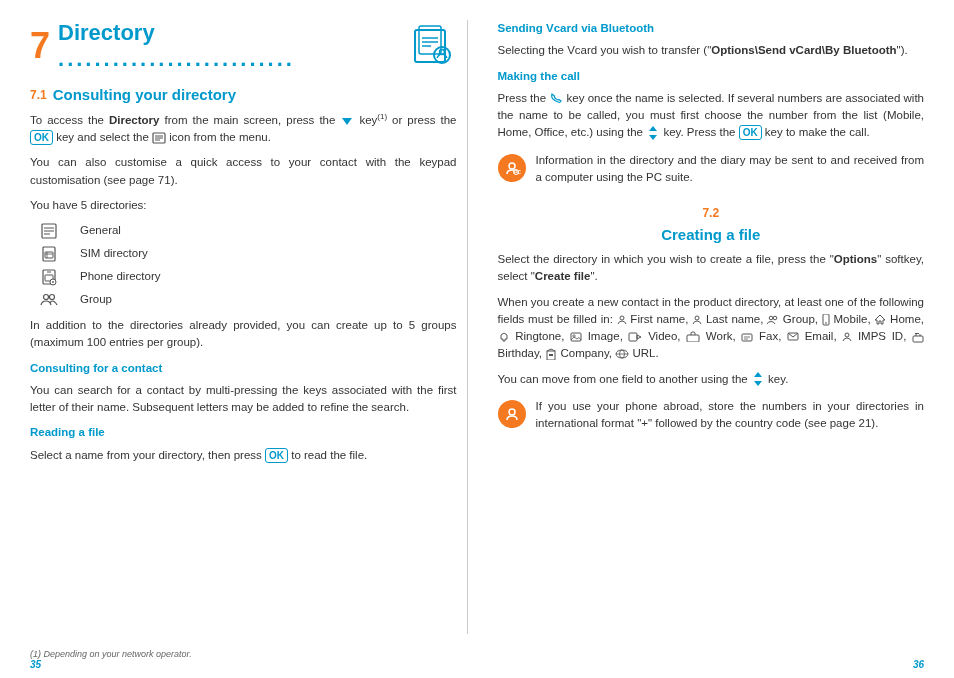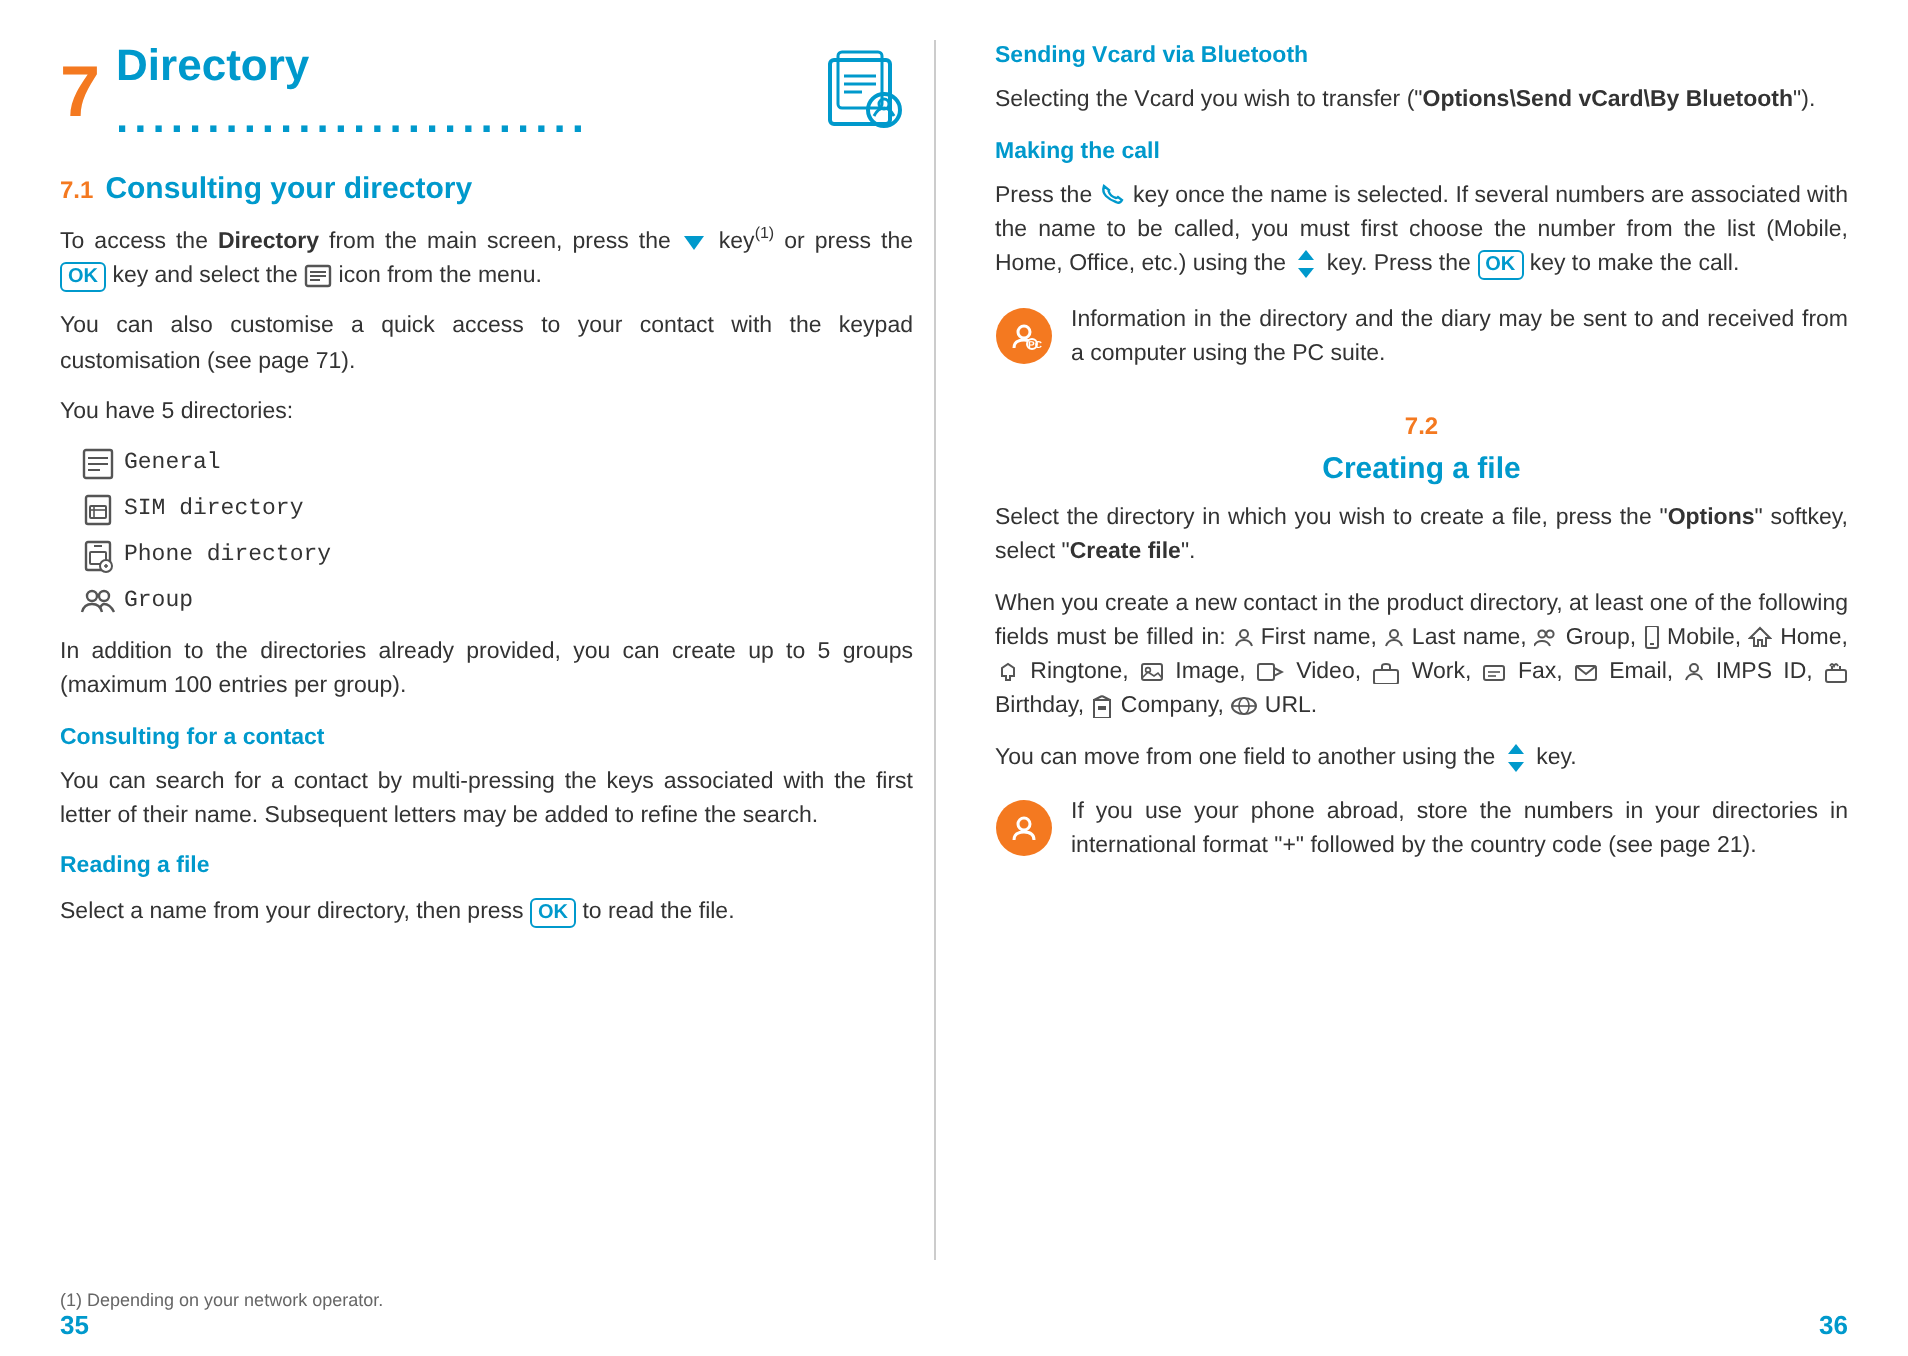--- a/index.html
+++ b/index.html
@@ -84,25 +84,23 @@
       color: #0099cc;
       margin-bottom: 5px;
       margin-top: 8px;
     }
     .directories-list {
       margin: 8px 0 8px 10px;
       list-style: none;
     }
     .directories-list li {
       display: flex;
-      align-items: center;
-      gap: 4px;
+      gap: 22px;
       margin-bottom: 5px;
       line-height: 1.4;
-      font-family: Liberation Mono, monospace;
     }
     .dir-icon {
       width: 18px;
       height: 18px;
       display: inline-flex;
       align-items: center;
       justify-content: center;
       flex-shrink: 0;
     }
     .info-box {
@@ -138,21 +136,21 @@
     .footnote {
       font-size: 9px;
       color: #666;
     }
     .page-numbers {
       display: flex;
       justify-content: space-between;
       width: 100%;
     }
     .page-num {
-      font-size: 13px;
+      font-size: 10px;
       color: #0099cc;
       font-weight: bold;
     }
     sup {
       font-size: 8px;
       vertical-align: super;
     }
   </style>
 </head>
 <body>
@@ -384,20 +382,20 @@
           <circle cx="9" cy="7" r="3" fill="none" stroke="white" stroke-width="1.5"></circle>
           <path d="M4 15 Q4 11 9 11 Q14 11 14 15" fill="none" stroke="white" stroke-width="1.5"></path>
         </svg>
       </div>
       <p class="info-text">If you use your phone abroad, store the numbers in your directories in international format "+" followed by the country code (see page 21).</p>
     </div>
   </div>
 </div>
 
 <div class="page-footer">
-  <div style="display:flex;flex-direction:column;align-items:flex-start;flex:1;">
+  <div style="display:flex;flex-direction:column;align-items:flex-start;flex:1;font-style:italic;">
     <span class="footnote">(1)   Depending on your network operator.</span>
     <div class="page-numbers">
       <span class="page-num">35</span>
       <span class="page-num">36</span>
     </div>
   </div>
 </div>
 
 </body></html>

